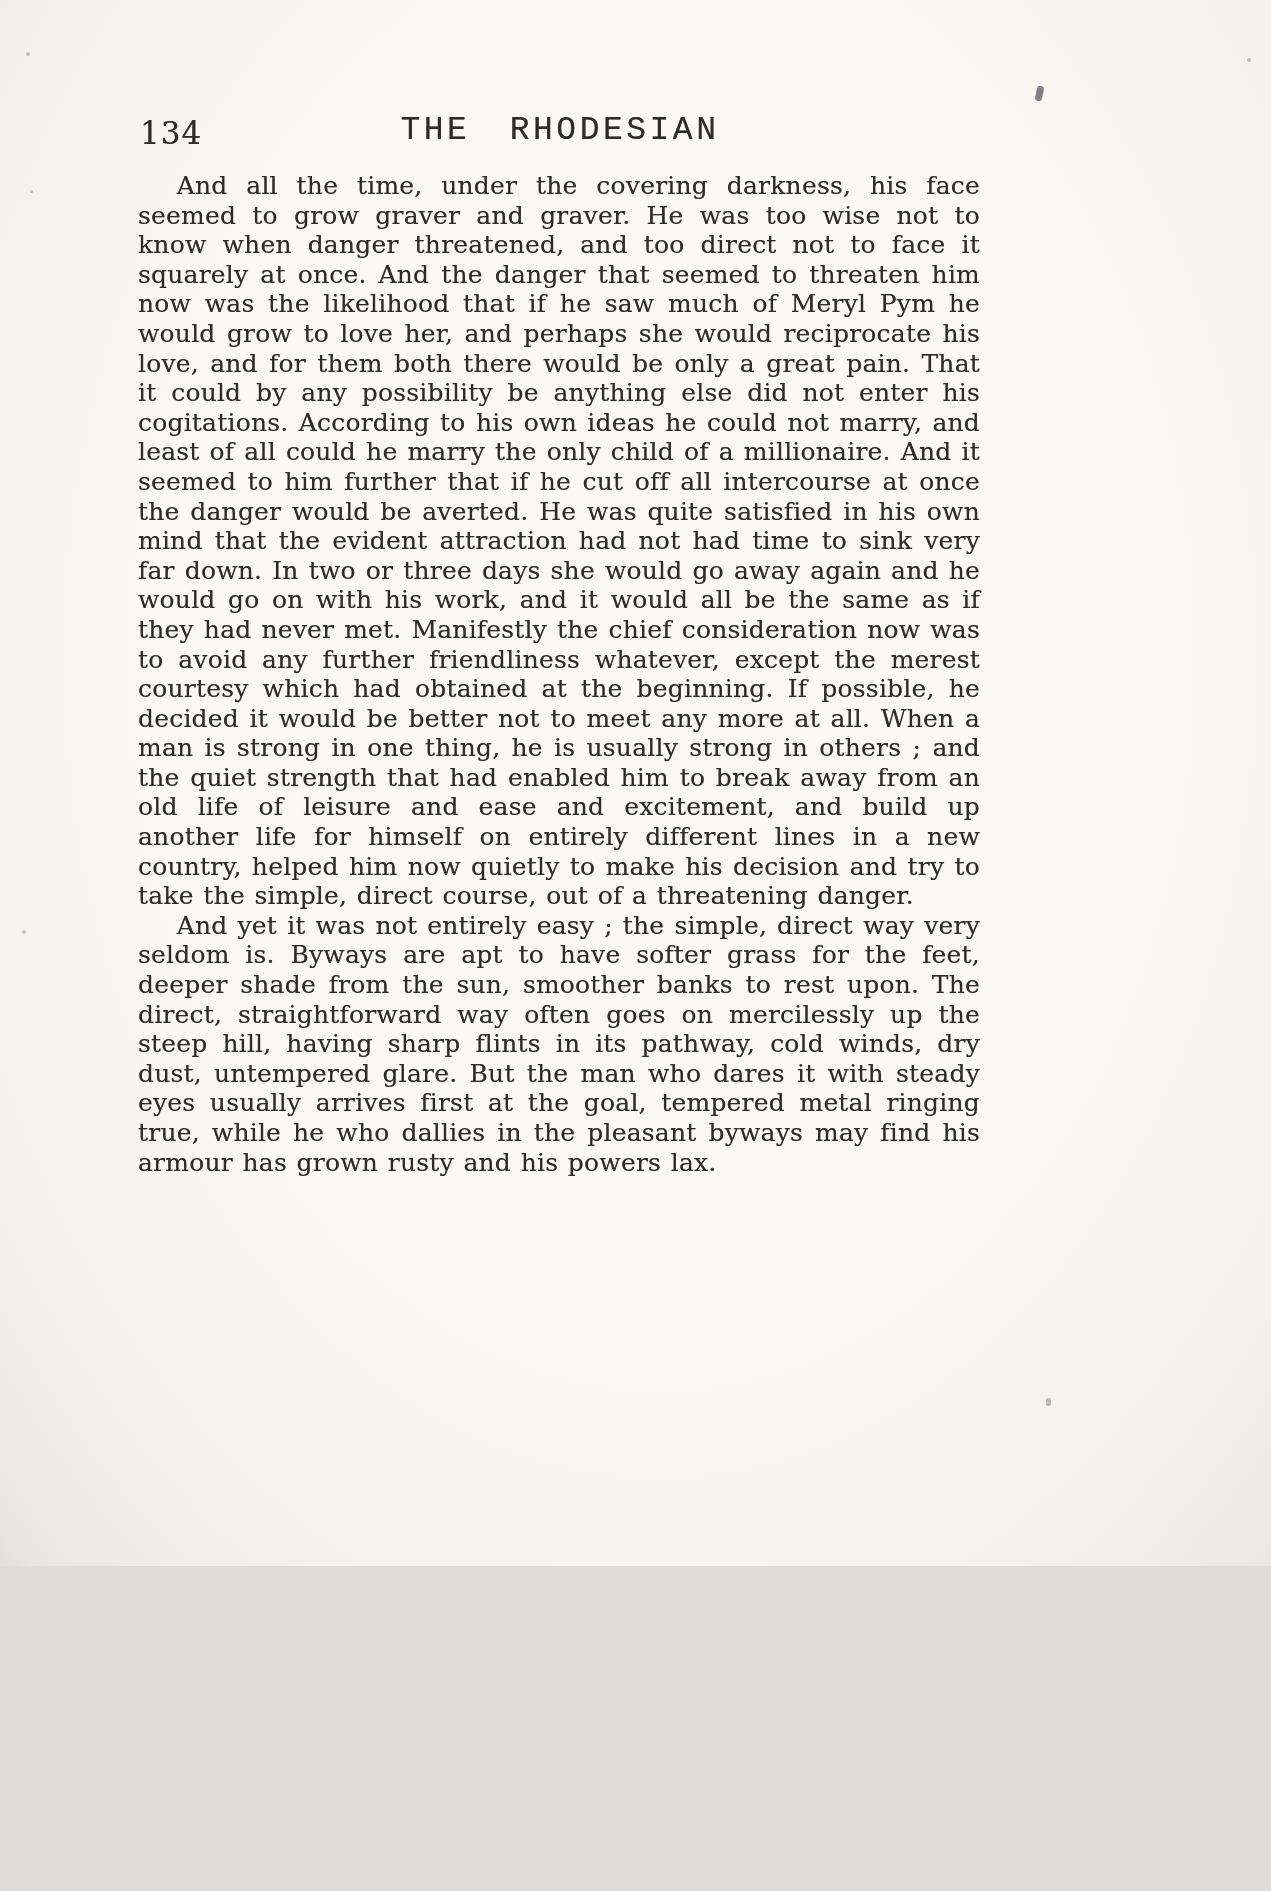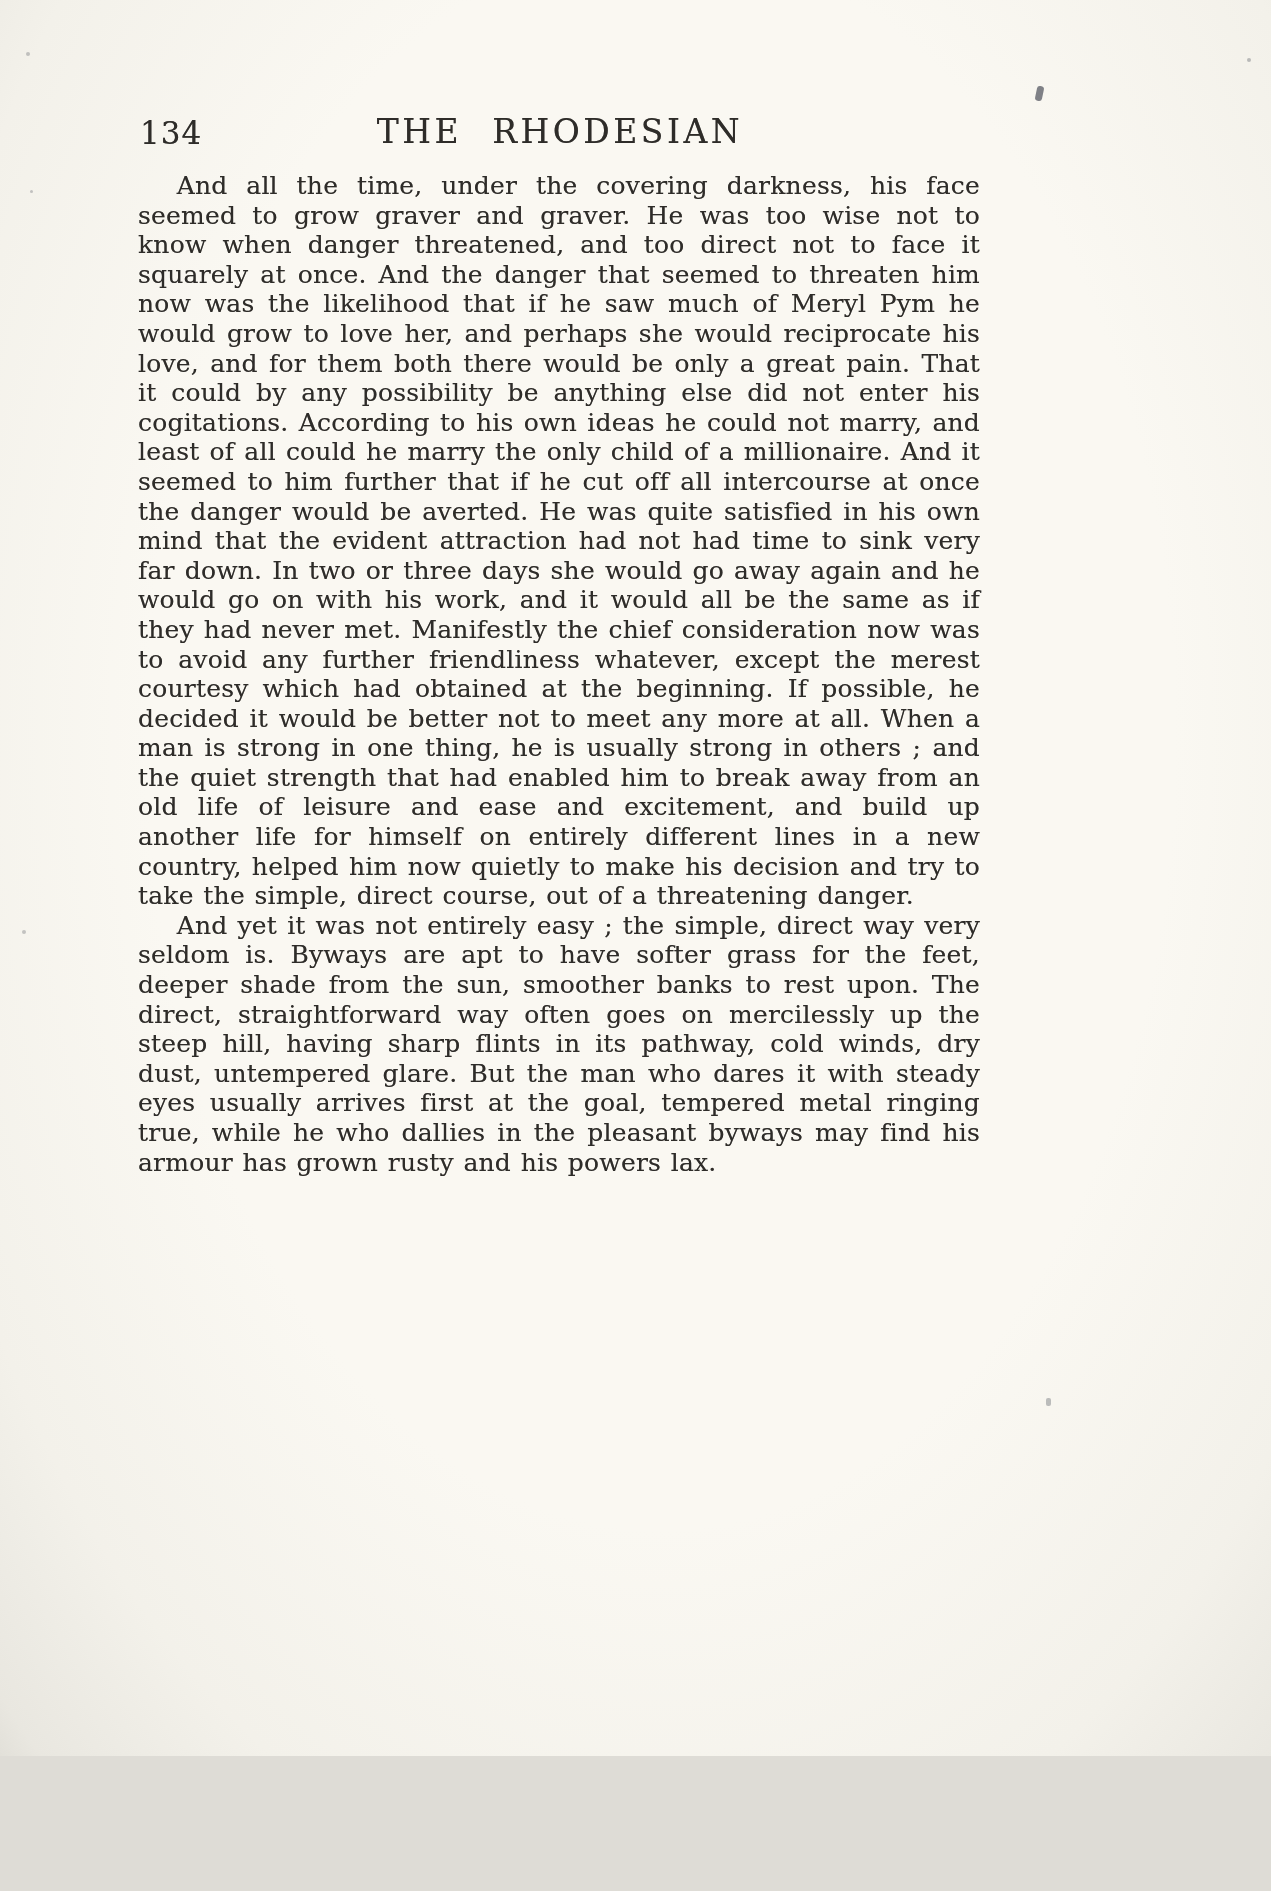--- a/index.html
+++ b/index.html
@@ -3,21 +3,21 @@
 <meta charset="utf-8">
 <style>
   html, body {
     margin: 0;
     padding: 0;
     background: #dedcd6;
   }
   .page {
     position: relative;
     width: 1271px;
-    height: 1756px;
+    height: 1566px;
     margin: 0 auto;
     background:
       radial-gradient(ellipse at 52% 42%, #faf8f2 55%, #f3f1ea 82%, #e9e7e0 97%, #e2e0d9 100%);
     overflow: hidden;
     color: #2e2c29;
     font-family: "DejaVu Serif", "Liberation Serif", serif;
   }
 
   
   .header {
@@ -35,20 +35,21 @@
     letter-spacing: 1px;
     text-shadow: 0 0 0.6px rgba(46,44,41,0.55);
   }
   .running-title {
     display: block;
     text-align: center;
     font-size: 33px;
     letter-spacing: 3.5px;
     word-spacing: 16px;
     text-shadow: 0 0 0.6px rgba(46,44,41,0.55);
+    font-family: Liberation Mono, monospace;
   }
 
   
   .body-text {
     position: absolute;
     top: 171px;
     left: 138px;
     width: 842px;
     font-size: 25px;
     line-height: 29.6px;

